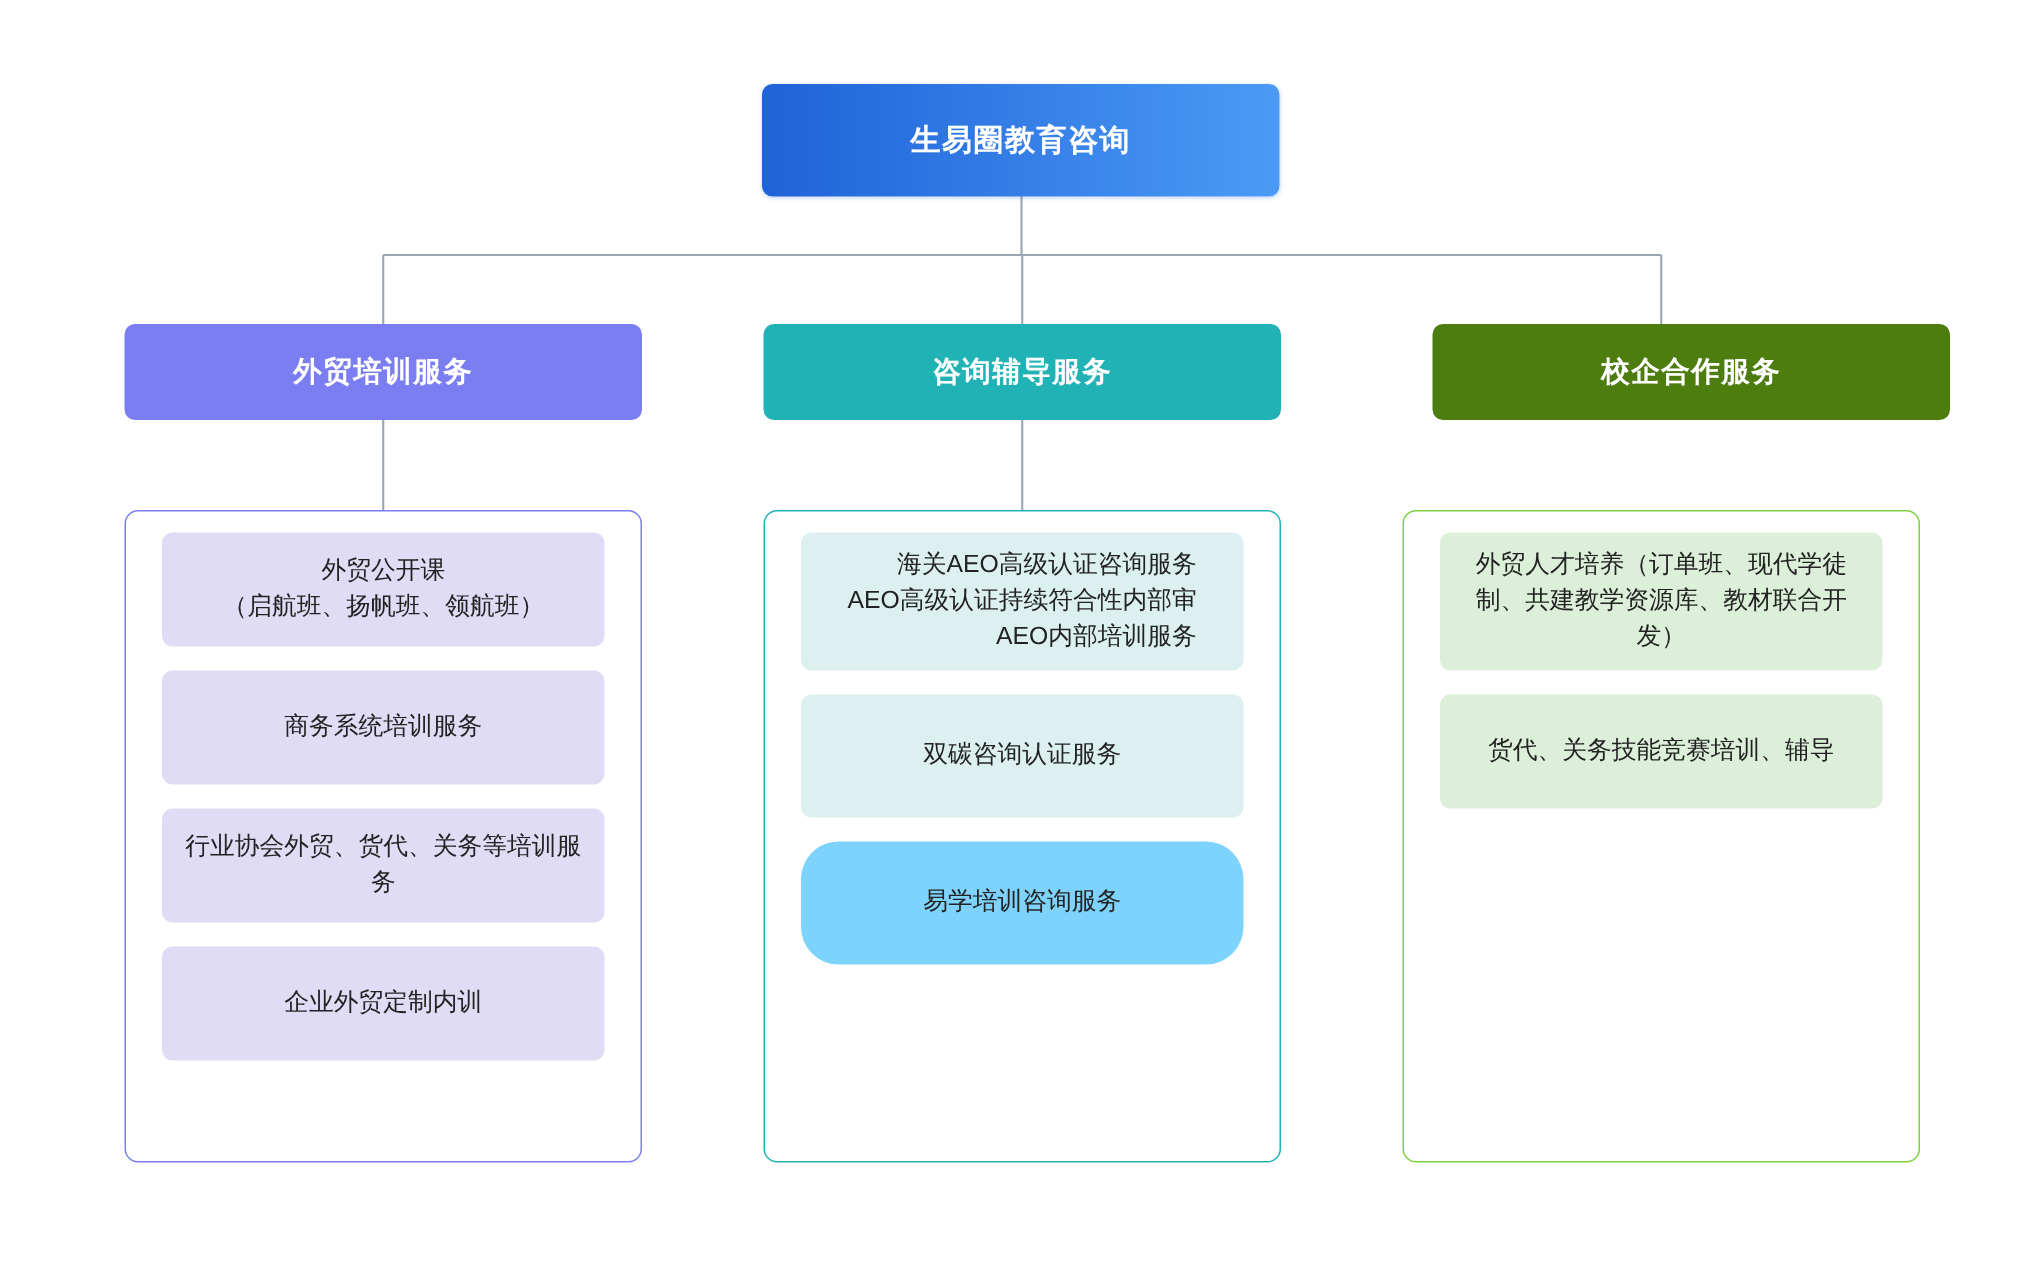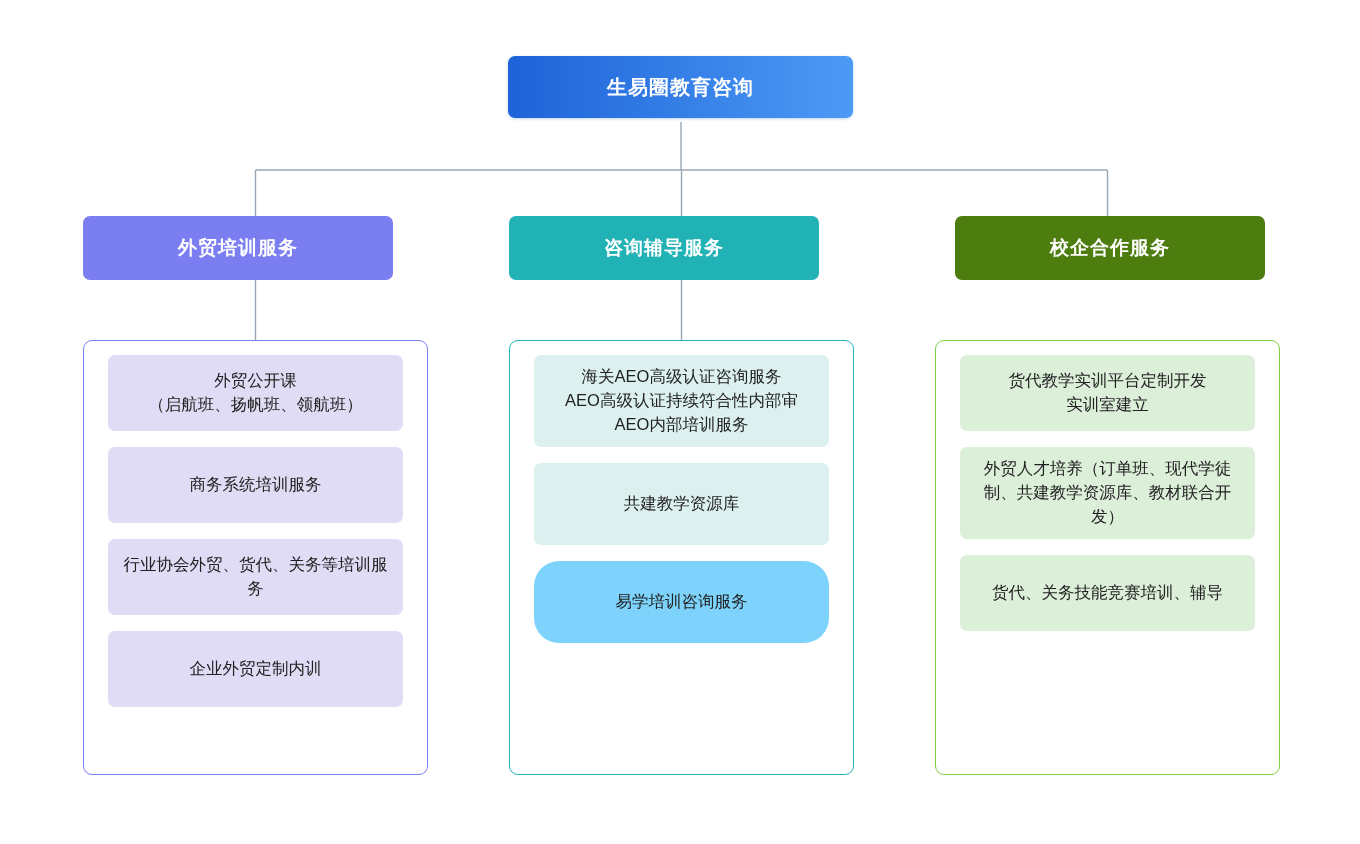--- a/index.html
+++ b/index.html
@@ -27,21 +27,21 @@
     width: 1360px; height: 844px;
     pointer-events: none;
   }
 
   
   .root-node {
     position: absolute;
     left: 508px;
     top: 56px;
     width: 345px;
-    height: 62px;
+    height: 75px;
     border-radius: 7px;
     background: linear-gradient(90deg, #1e63d8 0%, #2f7fe8 45%, #4c9af5 100%);
     color: #ffffff;
     font-size: 20px;
     font-weight: bold;
     letter-spacing: 1px;
     display: flex;
     align-items: center;
     justify-content: center;
     box-shadow: 0 1px 3px rgba(30,99,216,0.28);
@@ -55,21 +55,21 @@
   }
   .column.col-0 { left: 83px; }
   .column.col-1 { left: 509px; }
   .column.col-2 { left: 935px; }
 
   
   .cat-header {
     position: absolute;
     top: 216px;
     left: 0;
-    width: 310px;
+    width: 345px;
     height: 64px;
     border-radius: 7px;
     color: #ffffff;
     font-size: 19px;
     font-weight: bold;
     letter-spacing: 1px;
     display: flex;
     align-items: center;
     justify-content: center;
   }
@@ -102,21 +102,21 @@
     text-align: center;
     display: flex;
     align-items: center;
     justify-content: center;
     white-space: pre-line;
     flex: 0 0 auto;
   }
 
   
   .col-0 .item-card { min-height: 76px; }
-  .col-1 .item-card { min-height: 82px; }
+  .col-1 .item-card { min-height: 82px; text-align: right; }
   .col-2 .item-card { min-height: 76px; }
 </style>
 </head>
 <body>
 
 <div id="chart-root">
 
   <svg id="connectors" viewBox="0 0 1360 844" xmlns="http://www.w3.org/2000/svg">
 
     <line x1="681" y1="122" x2="681" y2="170" stroke="#9aa6b2" stroke-width="1.4"></line>
@@ -143,28 +143,26 @@
       <div class="item-card" style="background: rgb(224, 220, 245);">企业外贸定制内训</div>
     </div>
   </div>
 
   <div class="column col-1">
     <div class="cat-header" style="background: rgb(33, 178, 182);">咨询辅导服务</div>
     <div class="items-box" style="border-color: rgb(31, 179, 184);">
       <div class="item-card" style="background: rgb(220, 240, 240);">海关AEO高级认证咨询服务
 AEO高级认证持续符合性内部审
 AEO内部培训服务</div>
-      <div class="item-card" style="background: rgb(220, 240, 240);">共建教学资源库</div>
+      <div class="item-card" style="background: rgb(220, 240, 240);">双碳咨询认证服务</div>
       <div class="item-card" style="background: #7dd3fc; border-radius: 25px;">易学培训咨询服务</div>
     </div>
   </div>
 
   <div class="column col-2">
     <div class="cat-header" style="background: #4d7c0f; margin-left: 20px;">校企合作服务</div>
     <div class="items-box" style="border-color: rgb(126, 209, 63);">
-      <div class="item-card" style="background: rgb(220, 239, 217);">货代教学实训平台定制开发
-实训室建立</div>
       <div class="item-card" style="background: rgb(220, 239, 217);">外贸人才培养（订单班、现代学徒制、共建教学资源库、教材联合开发）</div>
       <div class="item-card" style="background: rgb(220, 239, 217);">货代、关务技能竞赛培训、辅导</div>
     </div>
   </div>
 
 </div>
 
 </body></html>

